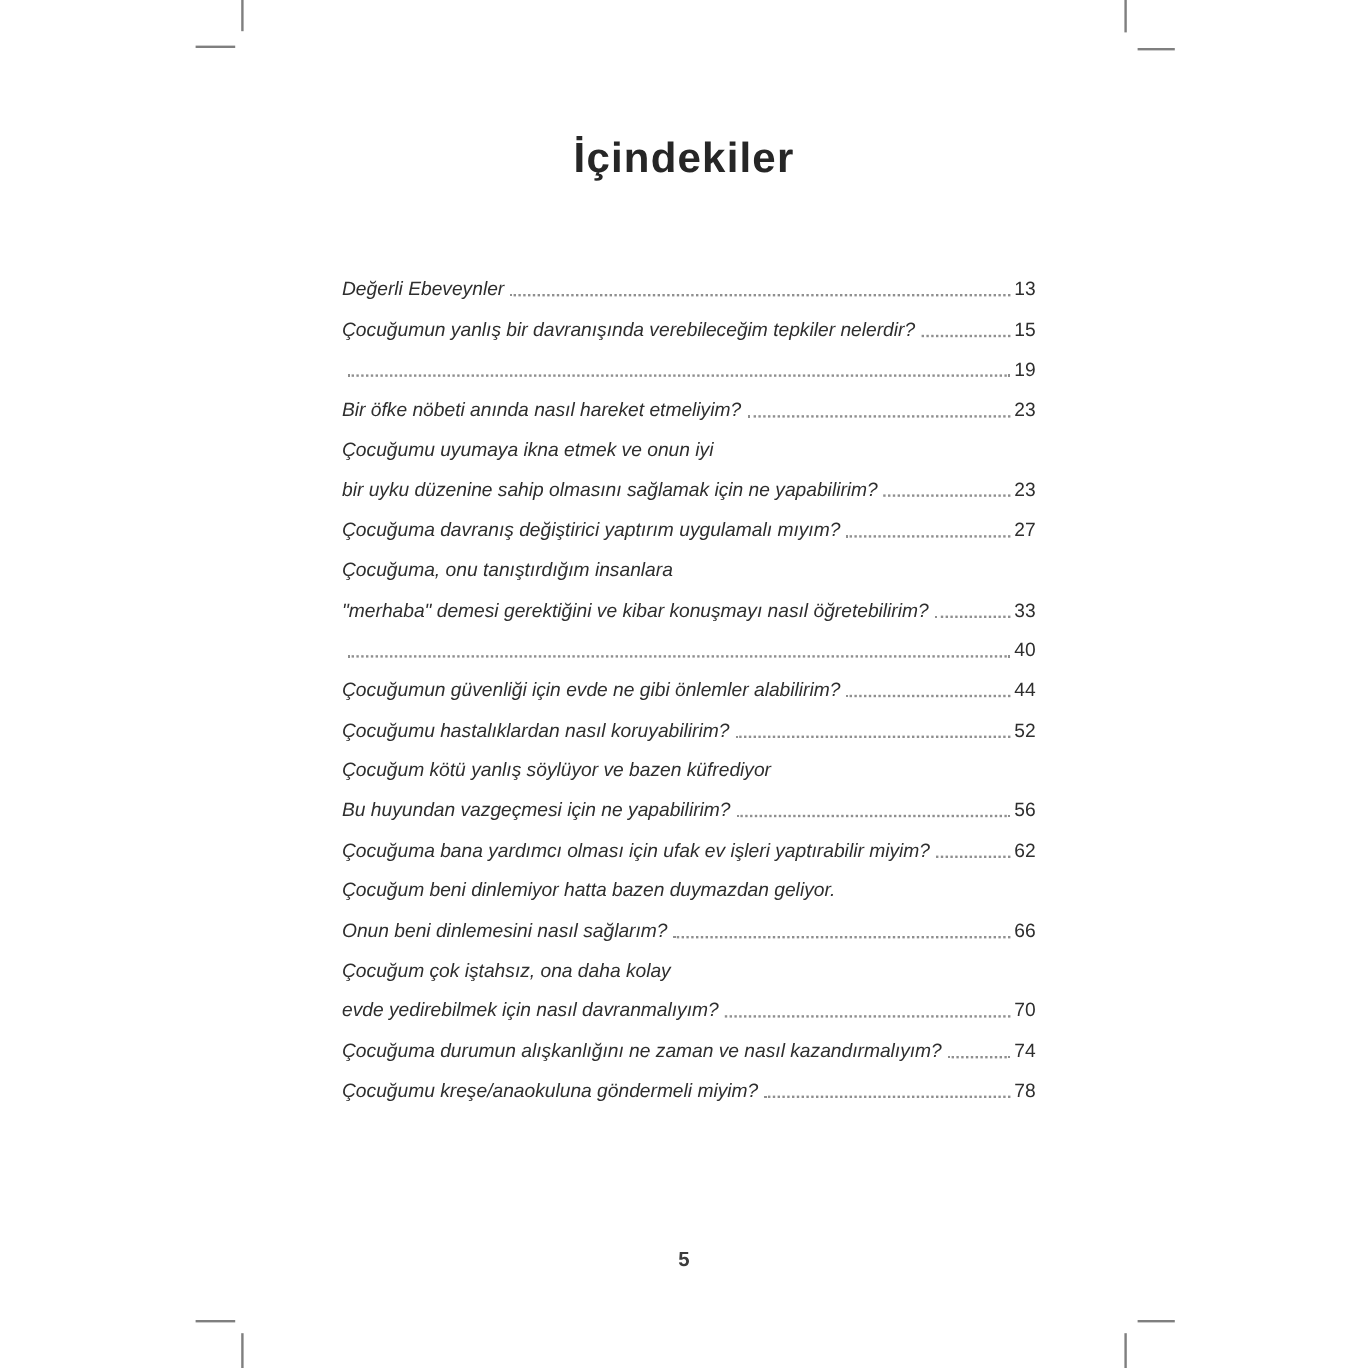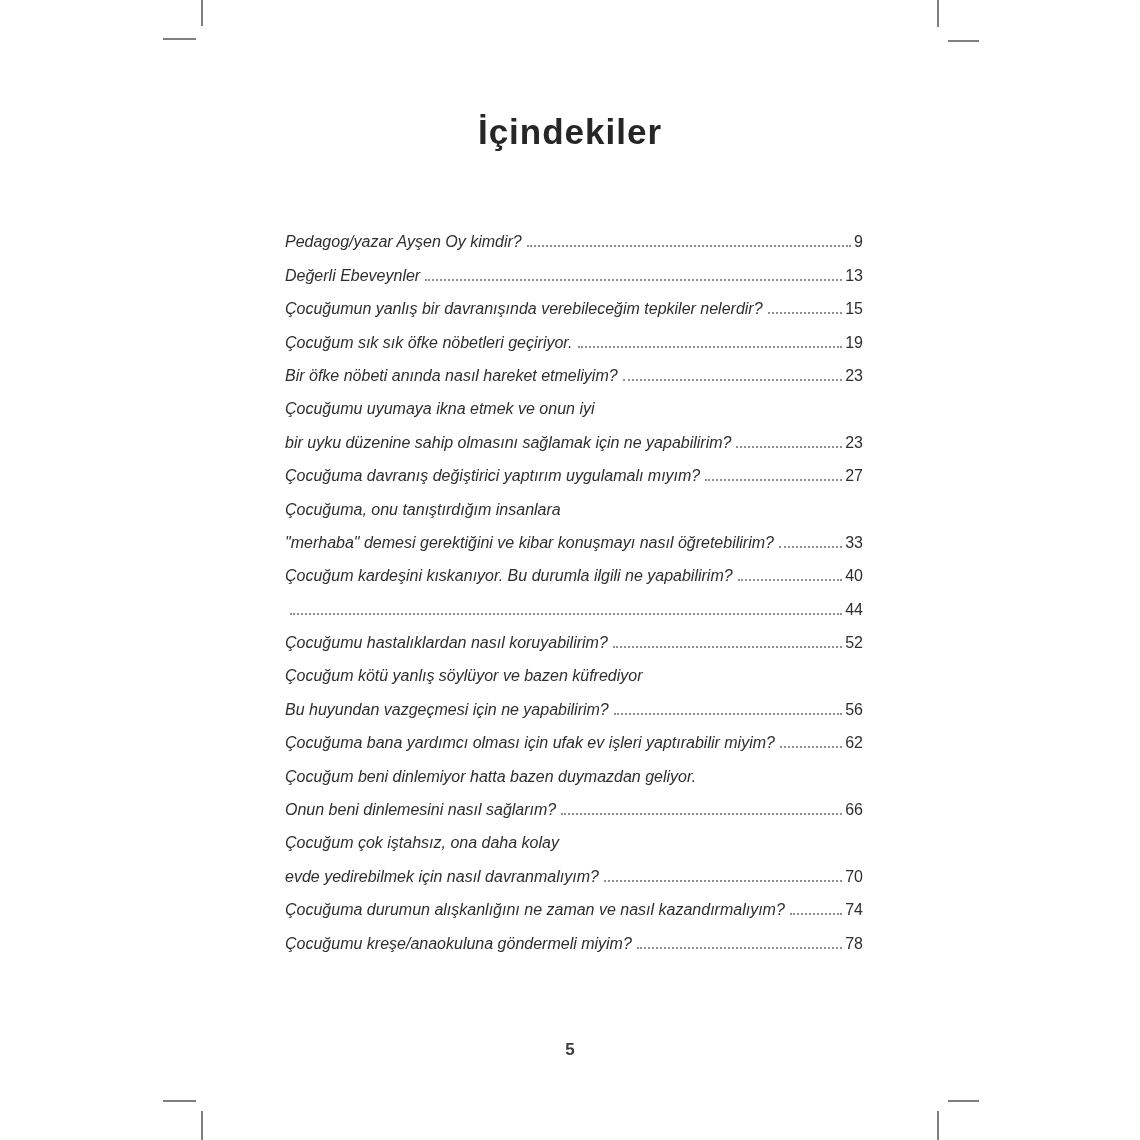--- a/index.html
+++ b/index.html
@@ -97,36 +97,30 @@
   <div class="crop h tr-h"></div>
   <div class="crop h bl-h"></div>
   <div class="crop v bl-v"></div>
   <div class="crop h br-h"></div>
   <div class="crop v br-v"></div>
 
   <h1 class="title">İçindekiler</h1>
 
   <div class="toc">
       <div class="toc-line italic">
-        <span class="t">Pedagog/yazar Ayşen Oy kimdir?</span>
-        <span class="leader"></span>
-        <span class="pg">9</span>
-      </div>
-      <div class="toc-line italic">
         <span class="t">Değerli Ebeveynler</span>
         <span class="leader"></span>
         <span class="pg">13</span>
       </div>
       <div class="toc-line">
         <span class="t">Çocuğumun yanlış bir davranışında verebileceğim tepkiler nelerdir?</span>
         <span class="leader"></span>
         <span class="pg">15</span>
       </div>
       <div class="toc-line">
-        <span class="t">Çocuğum sık sık öfke nöbetleri geçiriyor.</span>
         <span class="leader"></span>
         <span class="pg">19</span>
       </div>
       <div class="toc-line">
         <span class="t">Bir öfke nöbeti anında nasıl hareket etmeliyim?</span>
         <span class="leader"></span>
         <span class="pg">23</span>
       </div>
       <div class="toc-line">
         <span class="t">Çocuğumu uyumaya ikna etmek ve onun iyi</span>
@@ -143,25 +137,25 @@
       </div>
       <div class="toc-line">
         <span class="t">Çocuğuma, onu tanıştırdığım insanlara</span>
       </div>
       <div class="toc-line">
         <span class="t">"merhaba" demesi gerektiğini ve kibar konuşmayı nasıl öğretebilirim?</span>
         <span class="leader"></span>
         <span class="pg">33</span>
       </div>
       <div class="toc-line">
-        <span class="t">Çocuğum kardeşini kıskanıyor. Bu durumla ilgili ne yapabilirim?</span>
         <span class="leader"></span>
         <span class="pg">40</span>
       </div>
       <div class="toc-line">
+        <span class="t">Çocuğumun güvenliği için evde ne gibi önlemler alabilirim?</span>
         <span class="leader"></span>
         <span class="pg">44</span>
       </div>
       <div class="toc-line">
         <span class="t">Çocuğumu hastalıklardan nasıl koruyabilirim?</span>
         <span class="leader"></span>
         <span class="pg">52</span>
       </div>
       <div class="toc-line">
         <span class="t">Çocuğum kötü yanlış söylüyor ve bazen küfrediyor</span>

